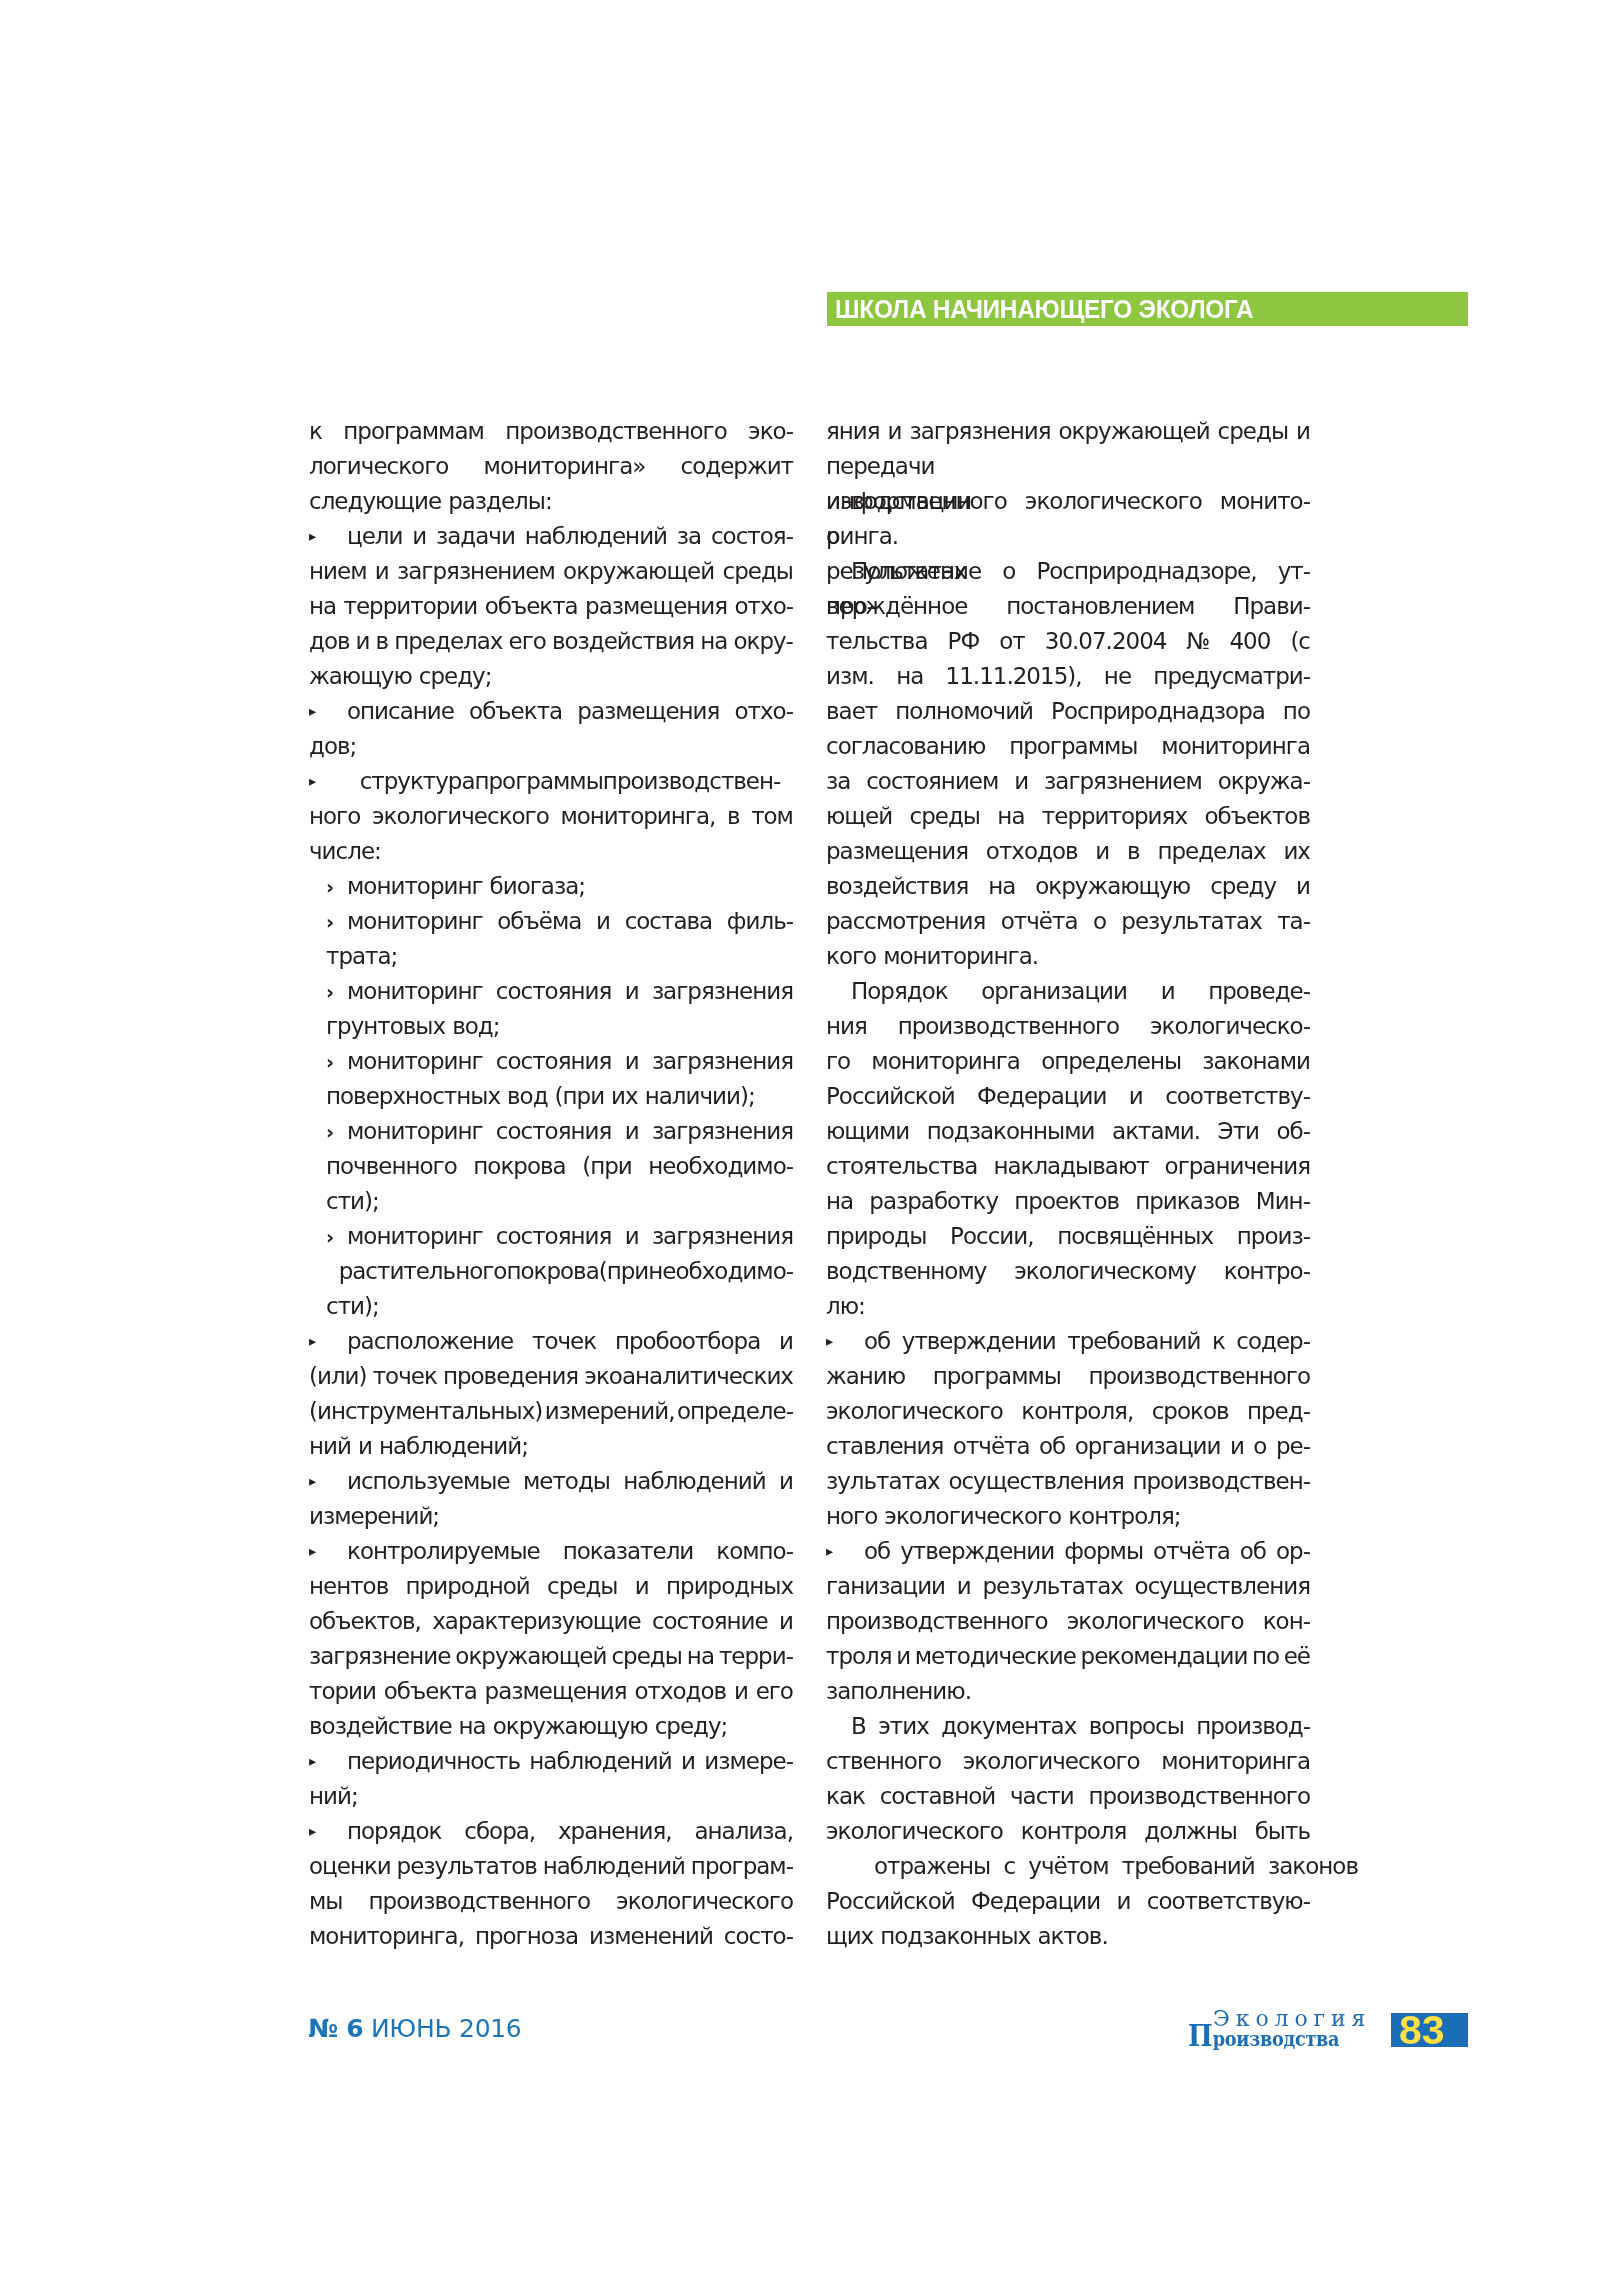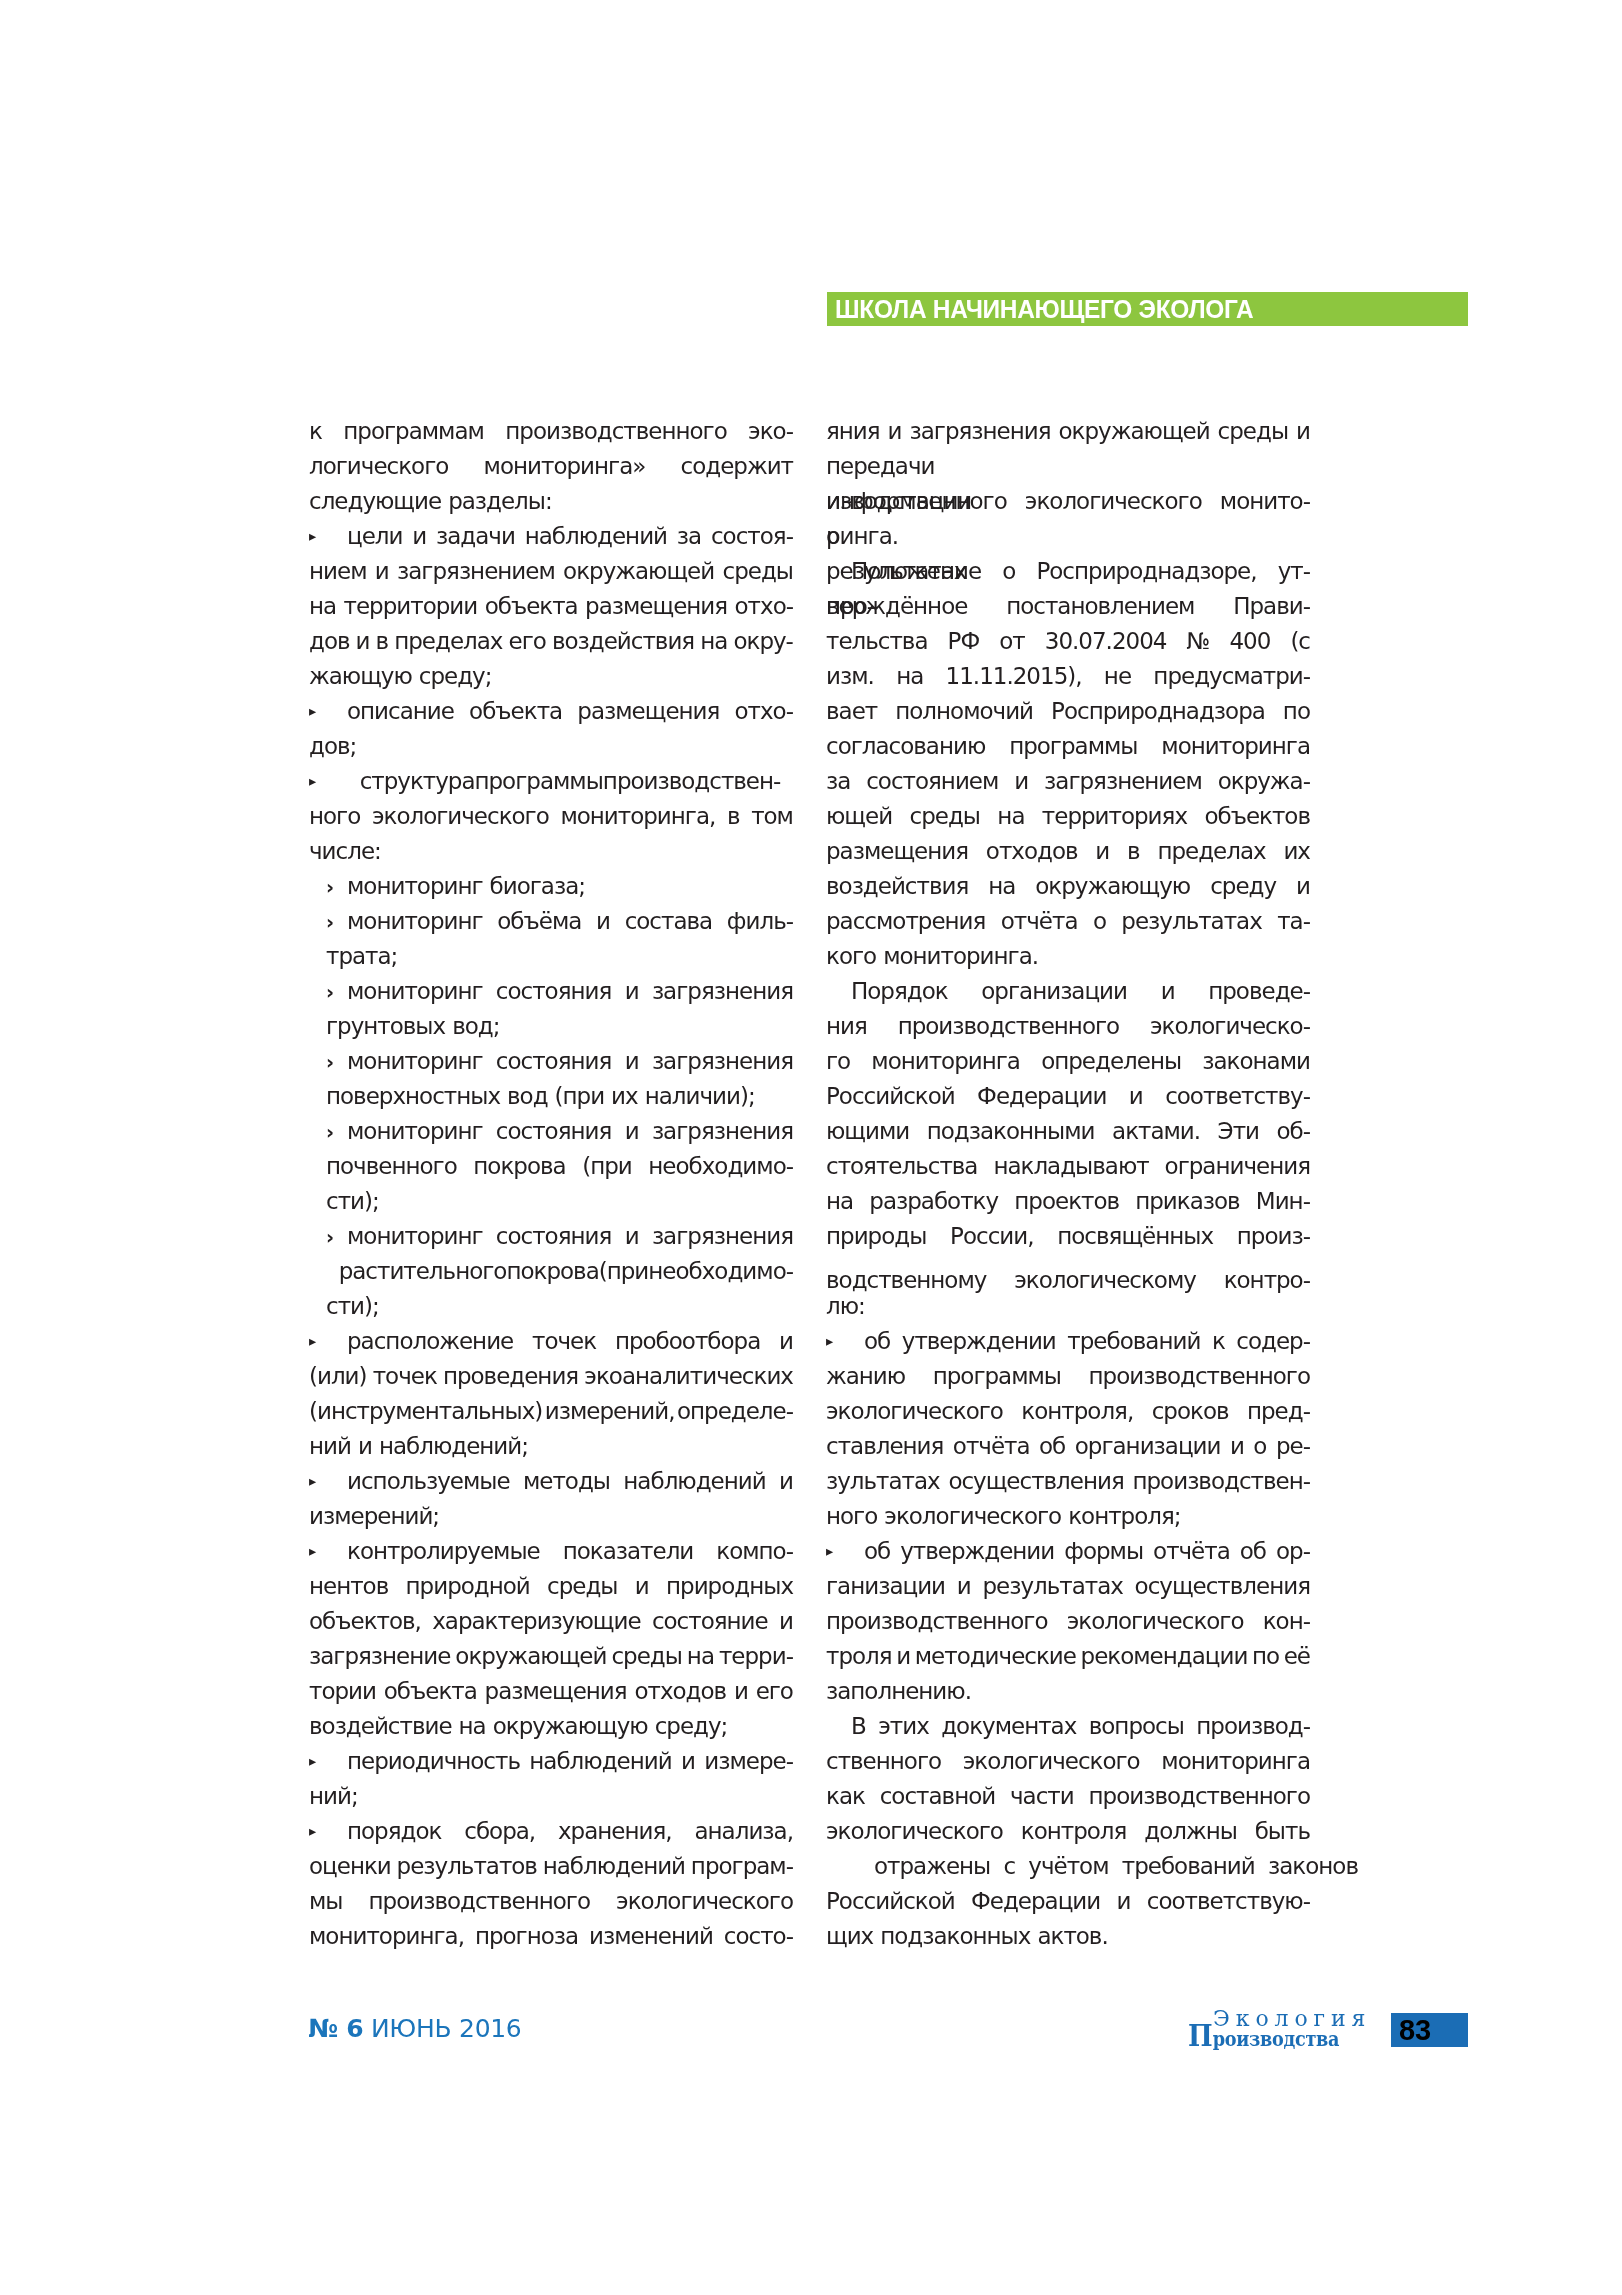--- a/index.html
+++ b/index.html
@@ -33,22 +33,22 @@
   .footer-issue .num { font-weight: bold; }
   .logo { position: absolute; left: 1188px; top: 2009px; width: 196px; height: 41px; color: #1b6db5; }
   .logo .top { position: absolute; left: 25px; top: -1.3px; font-family: "DejaVu Serif", serif;
           font-size: 22px; letter-spacing: 5.9px; line-height: 22px; white-space: nowrap; }
   .logo .bottom { position: absolute; left: 0; top: 15.7px; font-family: "DejaVu Serif", serif;
           font-weight: bold; font-size: 19.6px; line-height: 23.6px; white-space: nowrap; letter-spacing: -0.3px;
           transform: scaleX(0.9); transform-origin: left; }
   .logo .bottom .big { font-size: 29px; letter-spacing: 0; }
   .page-box { position: absolute; left: 1391px; top: 2013px; width: 77px; height: 34px;
           background: #1b6db5; }
-  .page-box span { position: absolute; left: 7.9px; top: 0; line-height: 34px; font-size: 29px;
-          font-weight: bold; color: #000000; font-family: "Liberation Sans", sans-serif; }
+  .page-box span { position: absolute; left: 7.9px; top: 0; line-height: 34px; font-size: 41px;
+          font-weight: bold; color: #fde047; font-family: "Liberation Sans", sans-serif; }
 </style>
 </head>
 <body>
 
 <div class="section-banner">
   <span>ШКОЛА НАЧИНАЮЩЕГО ЭКОЛОГА</span>
 </div>
 
 <div class="column col-left">
     <div class="line just"><span style="display: inline-flex; justify-content: space-between; width: 484px;">
@@ -393,21 +393,21 @@
         <span>проектов</span>
         <span>приказов</span>
         <span>Мин-</span>
       </span></div>
     <div class="line just"><span style="display: inline-flex; justify-content: space-between; width: 484px;">
         <span>природы</span>
         <span>России,</span>
         <span>посвящённых</span>
         <span>произ-</span>
       </span></div>
-    <div class="line just"><span style="display: inline-flex; justify-content: space-between; width: 484px; margin-top: 9px;">
+    <div class="line just"><span style="display: inline-flex; justify-content: space-between; width: 484px;">
         <span>водственному</span>
         <span>экологическому</span>
         <span>контро-</span>
       </span></div>
     <div class="line"><span>лю:</span></div>
     <div class="line just"><span class="bullet">▸</span><span style="display: inline-flex; justify-content: space-between; width: 446px;">
         <span>об</span>
         <span>утверждении</span>
         <span>требований</span>
         <span>к</span>

